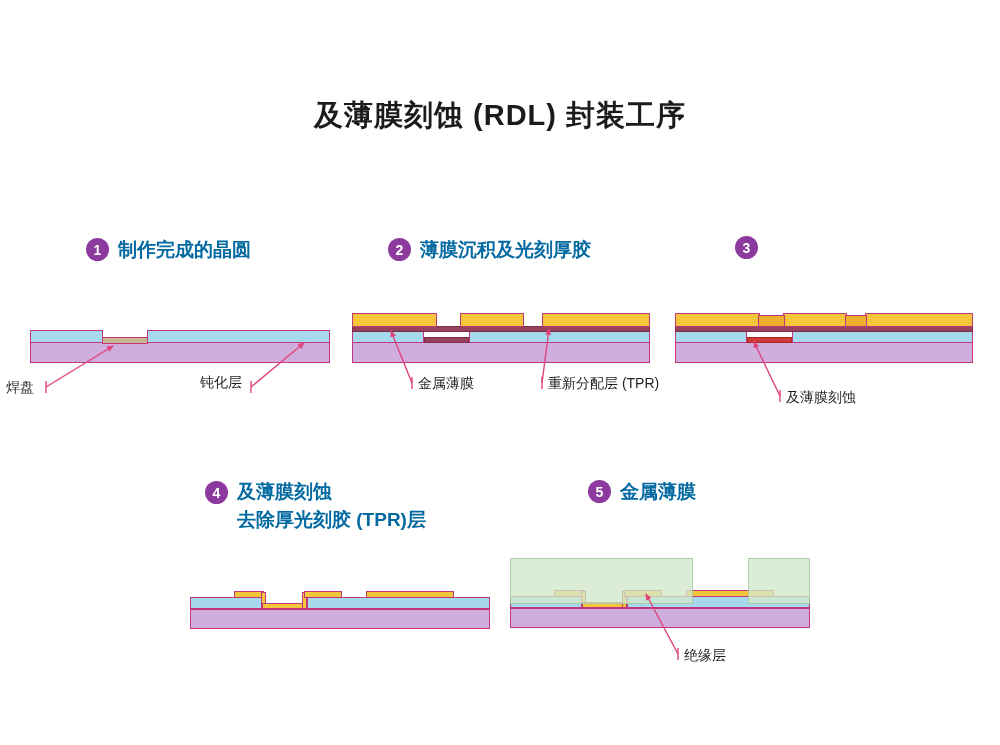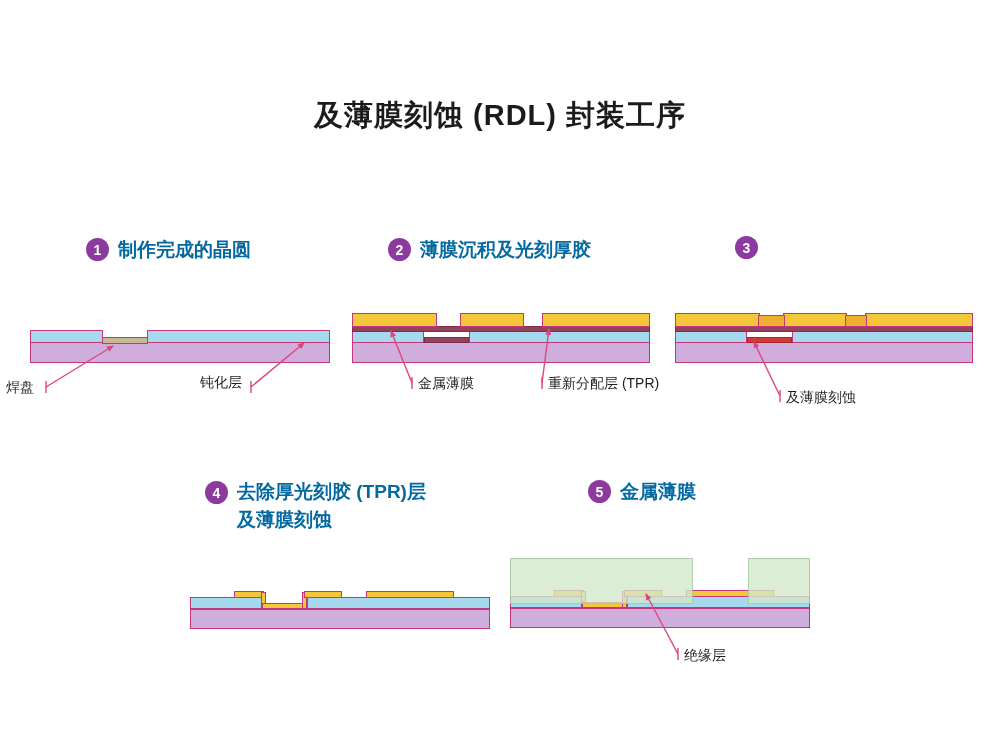--- a/index.html
+++ b/index.html
@@ -81,22 +81,22 @@
   <div class="badge">2</div>
   <div class="step-title">薄膜沉积及光刻厚胶</div>
 </div>
 <div class="step-header" style="left:735px; top:236px;">
   <div class="badge">3</div>
 </div>
 
 <div class="step-header two-line" style="left:205px; top:478px;">
   <div class="badge">4</div>
   <div class="step-title">
+    <div>及薄膜刻蚀</div>
     <div>去除厚光刻胶 (TPR)层</div>
-    <div>及薄膜刻蚀</div>
   </div>
 </div>
 <div class="step-header" style="left:588px; top:478px;">
   <div class="badge">5</div>
   <div class="step-title">金属薄膜</div>
 </div>
 
 <div class="diagram" style="left:30px; top:330px; width:300px; height:33px;">
   <div class="layer base" style="left:0; top:12px; width:300px; height:21px;"></div>
   <div class="layer blue" style="left:0; top:0; width:73px; height:13px;"></div>

